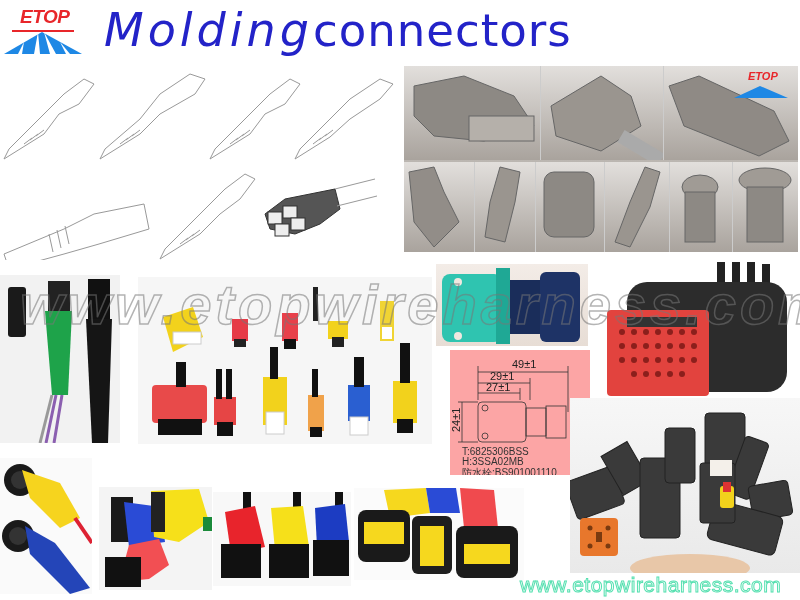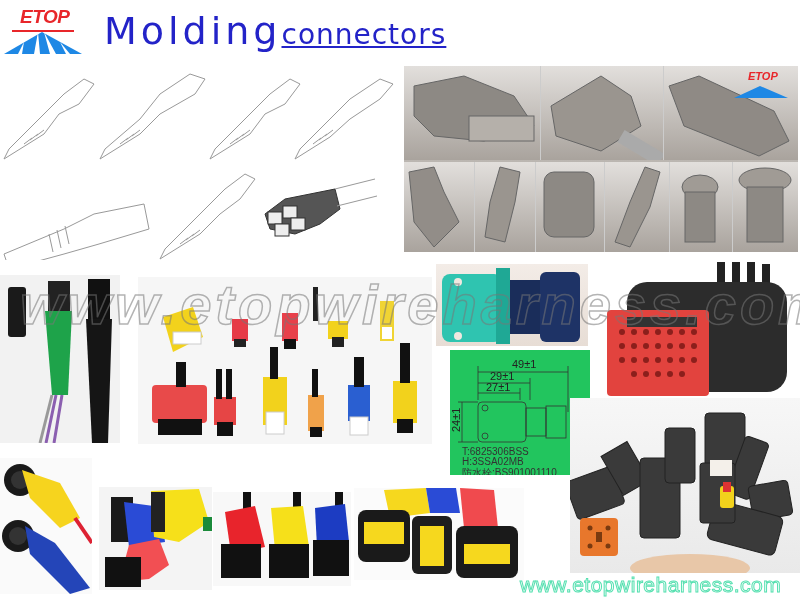--- a/index.html
+++ b/index.html
@@ -3,33 +3,33 @@
 <meta charset="utf-8">
 <style>
   html, body { margin:0; padding:0; }
   body { width:800px; height:600px; background:#ffffff; position:relative; overflow:hidden; font-family:"Liberation Sans", sans-serif; }
   .abs { position:absolute;text-align:center; }
 
   
   .logo { left:4px; top:6px; width:78px; height:52px; }
   .logo-text { position:absolute; left:16px; top:0; font-family:"Liberation Sans", sans-serif; font-weight:bold; font-style:italic; font-size:19px; color:#e8262a; letter-spacing:-0.5px; }
   .title { left:104px; top:8px; font-size:40px; color:#2323c8; white-space:nowrap; line-height:44px; }
-  .title .t1 { font-family:"DejaVu Sans", sans-serif; letter-spacing:4px; font-size:38px; }
-  .title .t2 { font-family:"DejaVu Sans", sans-serif; font-weight:normal; letter-spacing:1px; font-size:28px;text-decoration:underline; }
+  .title .t1 { font-style:italic; font-family:"DejaVu Sans", sans-serif; letter-spacing:4px; font-size:46px; }
+  .title .t2 { font-family:"DejaVu Sans", sans-serif; font-weight:normal; letter-spacing:1px; font-size:45px; }
 
   
   .panel { overflow:hidden; }
   .sketch-panel { left:0; top:64px; width:400px; height:196px; background:#ffffff; }
   .cad-panel { left:404px; top:66px; width:394px; height:186px; background:linear-gradient(#d9d6d3,#b6b1ab 60%,#a7a19b); }
   .cad-cell { position:absolute; background:linear-gradient(#e2dfdc,#a9a39d); border-right:1px solid #ccc; }
 
   .green-panel { left:0; top:275px; width:120px; height:168px; background:#f2f2f2; }
   .small-panel { left:138px; top:277px; width:294px; height:167px; background:#f6f6f6; }
   .teal-panel { left:436px; top:264px; width:152px; height:82px; background:linear-gradient(#f3ece7,#e7ddd5); }
-  .drawing-panel { left:450px; top:350px; width:140px; height:125px; background:#22c55e; }
+  .drawing-panel { left:450px; top:350px; width:140px; height:125px; background:#fca5a5; }
   .red-panel { left:597px; top:262px; width:203px; height:140px; background:#ffffff; }
   .bundle-panel { left:570px; top:398px; width:230px; height:175px; background:linear-gradient(#f7f7f7,#e9e9e9); }
 
   .p-yb { left:0; top:458px; width:92px; height:136px; background:#fafafa; }
   .p-multi { left:99px; top:487px; width:113px; height:103px; background:#f4f4f4; }
   .p-ryb { left:213px; top:492px; width:138px; height:94px; background:#f8f8f8; }
   .p-bk { left:354px; top:488px; width:170px; height:92px; background:#fbfbfb; }
 
   
   .watermark { left:20px; top:272px; font-size:56px; font-style:italic; font-weight:bold; color:transparent; -webkit-text-stroke:1.5px #777; letter-spacing:4px; white-space:nowrap; opacity:.55; font-family:"Liberation Sans", sans-serif; }

